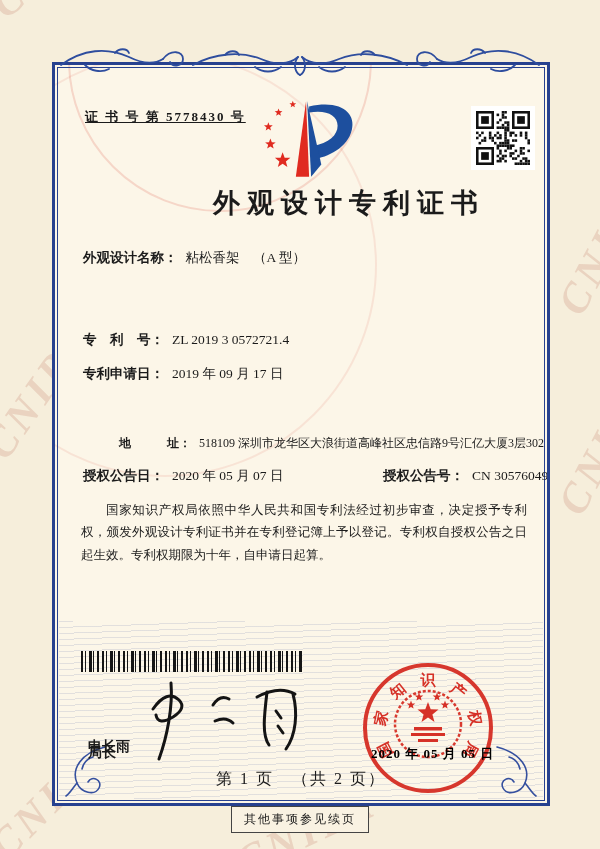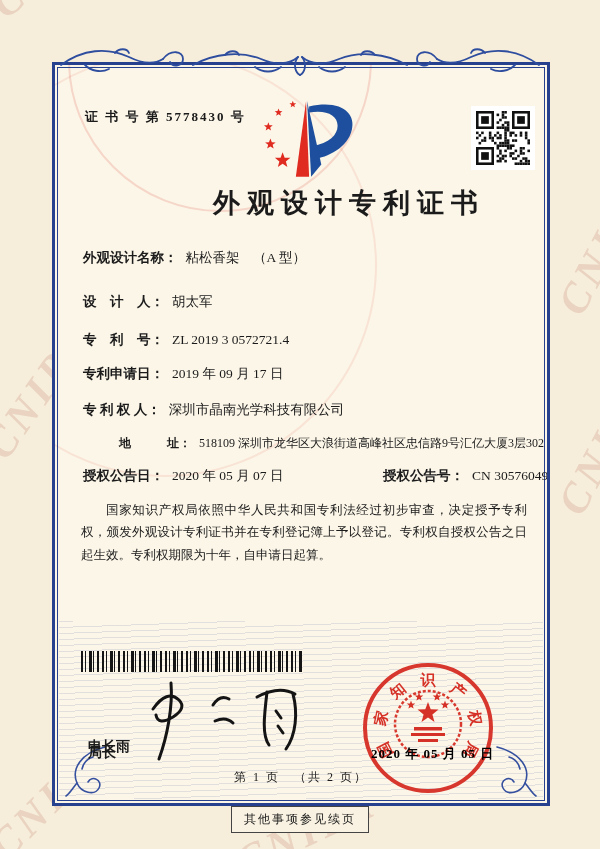--- a/index.html
+++ b/index.html
@@ -17,21 +17,21 @@
          border:3px solid #27418f;background:#fcf6e8;overflow:hidden;z-index:2;}
   .frame-inner{position:absolute;inset:2px;border:1px solid #27418f;pointer-events:none;z-index:1;}
   .pink-arc{position:absolute;border-radius:50%;pointer-events:none;}
   .arc1{left:13px;top:-157px;width:300px;height:300px;border:2px solid rgba(226,120,105,0.25);}
   .arc2{left:-102px;top:-12px;width:420px;height:420px;border:2px solid rgba(226,120,105,0.15);}
   .guilloche{position:absolute;left:4px;top:556px;width:484px;height:178px;
       background:repeating-linear-gradient(178deg,rgba(120,132,178,0.20) 0 1px,transparent 1px 6px);
       pointer-events:none;}
   
   .certno{position:absolute;left:30px;top:43px;font-size:13px;letter-spacing:2px;
-          font-weight:600;z-index:3;}
+          font-weight:600;z-index:3;text-decoration:underline;}
   .logo{position:absolute;left:193px;top:30px;width:112px;height:86px;z-index:3;}
   .qr{position:absolute;left:416px;top:41px;width:64px;height:64px;background:#fff;
       padding:5px;box-sizing:border-box;z-index:3;}
   .qr svg{display:block;width:54px;height:54px;}
   .title{position:absolute;left:0;top:120px;width:100%;text-align:center;
          font-size:27px;font-weight:bold;letter-spacing:7px;z-index:3;margin-left:48px;}
   
   .row{position:absolute;left:28px;width:450px;font-size:13.5px;white-space:nowrap;z-index:3;}
   .lbl{font-weight:600;margin-right:8px;text-align:center;}
   .val{font-weight:500;}
@@ -59,21 +59,21 @@
      font-size:15px;font-weight:bold;color:rgba(212,38,28,0.95);}
   .seal-emblem{position:absolute;inset:0;}
   .seal-date{position:absolute;left:316px;top:680px;width:140px;font-size:13px;
      font-weight:bold;color:#000000;letter-spacing:1px;z-index:5;white-space:nowrap;}
   
   .flourish{position:absolute;width:46px;height:56px;z-index:3;}
   .fl-left{left:8px;top:678px;}
   .fl-right{left:438px;top:678px;transform:scaleX(-1);}
   
   .pagenum{position:absolute;left:0;top:704px;width:100%;text-align:center;
-     font-size:12px;letter-spacing:2px;z-index:3;}
+     font-size:16px;letter-spacing:2px;z-index:3;}
   .note{position:absolute;left:50%;top:806px;transform:translateX(-50%);
      border:1px solid #444;background:#f9f2e2;padding:4px 12px;font-size:12px;
      letter-spacing:2px;z-index:6;white-space:nowrap;}
 </style>
 </head>
 <body>
 
 <div class="page">
 
   <div class="wm" style="left:-18px;top:-10px;transform:rotate(-38deg);">CNIPA</div>
@@ -233,31 +233,25 @@
           <rect x="1" y="15" width="5" height="5" fill="#fff"></rect>
           <rect x="2" y="16" width="3" height="3" fill="#111"></rect>
         </svg>
     </div>
 
     <div class="title">外观设计专利证书</div>
 
     <div class="row" style="top:184px">
       <span class="lbl">外观设计名称：</span><span class="val">粘松香架　（A 型）</span>
     </div>
-    <div class="row" style="top:228px">
-      <span class="lbl">设　计　人：</span><span class="val">胡太军</span>
-    </div>
     <div class="row" style="top:266px">
       <span class="lbl">专　利　号：</span><span class="val">ZL 2019 3 0572721.4</span>
     </div>
     <div class="row" style="top:300px">
       <span class="lbl">专利申请日：</span><span class="val">2019 年 09 月 17 日</span>
-    </div>
-    <div class="row" style="top:336px">
-      <span class="lbl">专 利 权 人：</span><span class="val">深圳市晶南光学科技有限公司</span>
     </div>
     <div class="row row-addr" style="top:370px">
       <span class="lbl">地　　　址：</span><span class="val">518109 深圳市龙华区大浪街道高峰社区忠信路9号汇亿大厦3层302</span>
     </div>
     <div class="row" style="top:402px">
       <span class="lbl">授权公告日：</span><span class="val">2020 年 05 月 07 日</span>
       <span class="pair2">
         <span class="lbl">授权公告号：</span><span class="val">CN 305760497 S</span>
       </span>
     </div>

